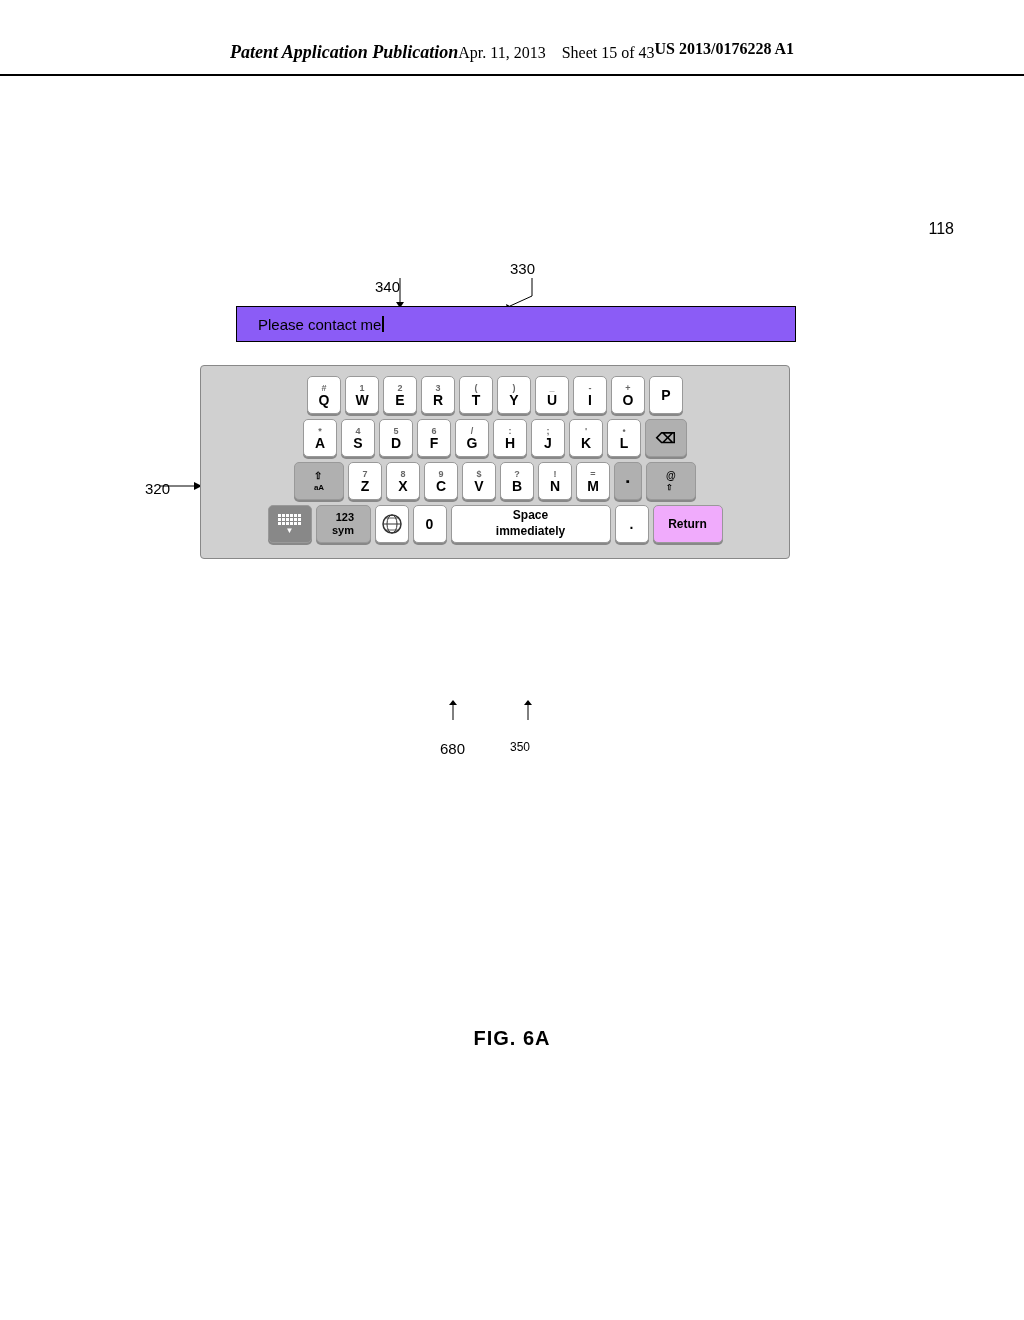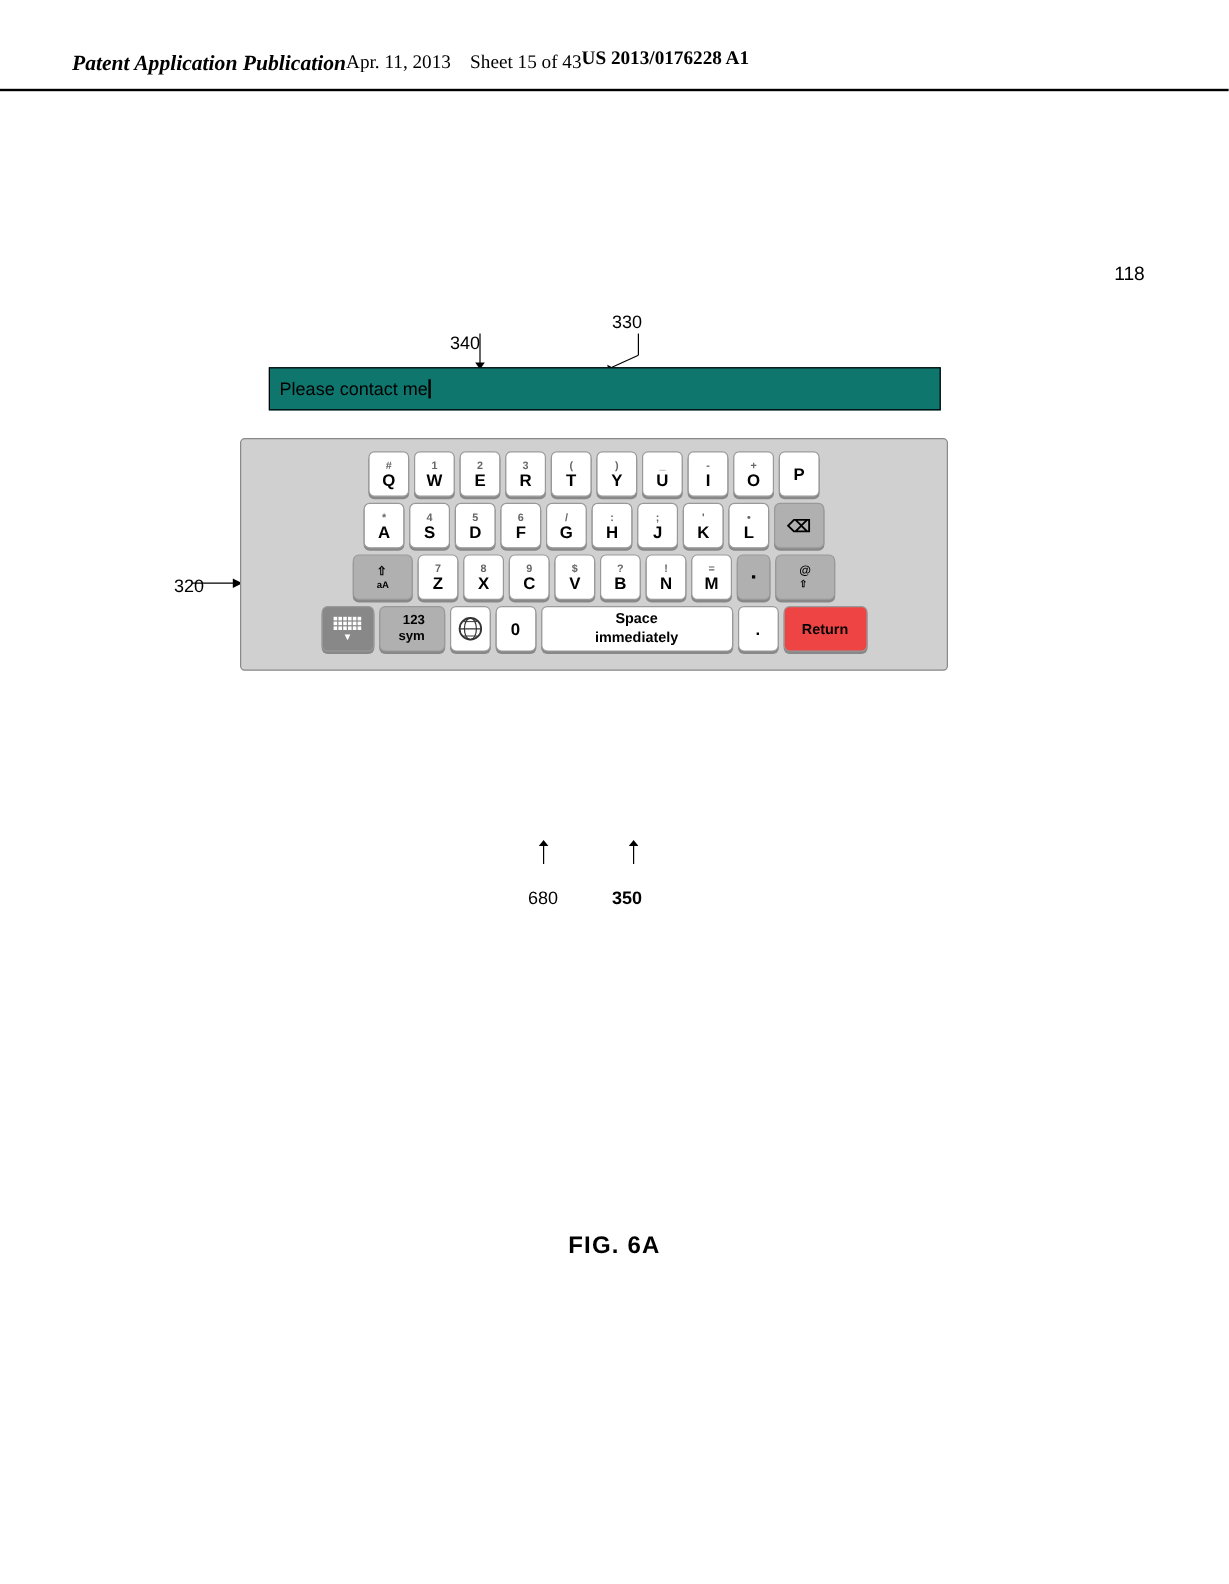--- a/index.html
+++ b/index.html
@@ -8,21 +8,21 @@
       height: 1320px;
       background: #ffffff;
       font-family: 'Times New Roman', Times, serif;
       position: relative;
       overflow: hidden;
     }
 
     
     .header {
       display: flex;
-      justify-content: flex-start;
+      justify-content: center;
       align-items: flex-start;
       padding: 40px 60px 4px 60px;
       border-bottom: 2px solid #000;
       padding-bottom: 8px;
     }
     .header-left {
       font-size: 18px;
       font-weight: bold;
       font-style: italic;
       line-height: 1.4;
@@ -68,28 +68,28 @@
       top: 0px;
       left: 310px;
       font-size: 15px;
       font-family: Arial, sans-serif;
     }
 
     
     .text-input-box {
       position: absolute;
       top: 46px;
-      left: 24px;
+      left: 36px;
       width: 560px;
       height: 36px;
       border: 1px solid #000;
-      background: #0f766e;
+      background: #8b5cf6;
       display: flex;
       align-items: center;
-      padding: 0 8px;
+      padding: 0 21px;
       font-size: 15px;
       font-family: Arial, sans-serif;
     }
     .cursor-indicator {
       display: inline-block;
       width: 2px;
       height: 16px;
       background: #000;
       margin-left: 1px;
       vertical-align: middle;
@@ -159,21 +159,21 @@
     }
     .key-wide {
       min-width: 55px;
     }
     .key-space {
       min-width: 160px;
       font-size: 11px;
     }
     .key-return {
       min-width: 70px;
-      background: #ef4444;
+      background: #f0abfc;
       font-size: 12px;
     }
     .key-shift {
       min-width: 50px;
     }
     .key-backspace {
       min-width: 42px;
       background: #b0b0b0;
     }
 
@@ -187,23 +187,22 @@
       position: absolute;
       top: 480px;
       left: 240px;
       font-size: 15px;
       font-family: Arial, sans-serif;
     }
     .label-350 {
       position: absolute;
       top: 480px;
       left: 310px;
-      font-size: 15px;
-      font-family: Arial, sans-serif;
-      font-weight: bold;
+      font-size: 12px;
+      font-family: Arial, sans-serif;
     }
 
     
     .fig-label {
       position: absolute;
       bottom: 270px;
       left: 50%;
       transform: translateX(-50%);
       font-size: 20px;
       font-weight: bold;

